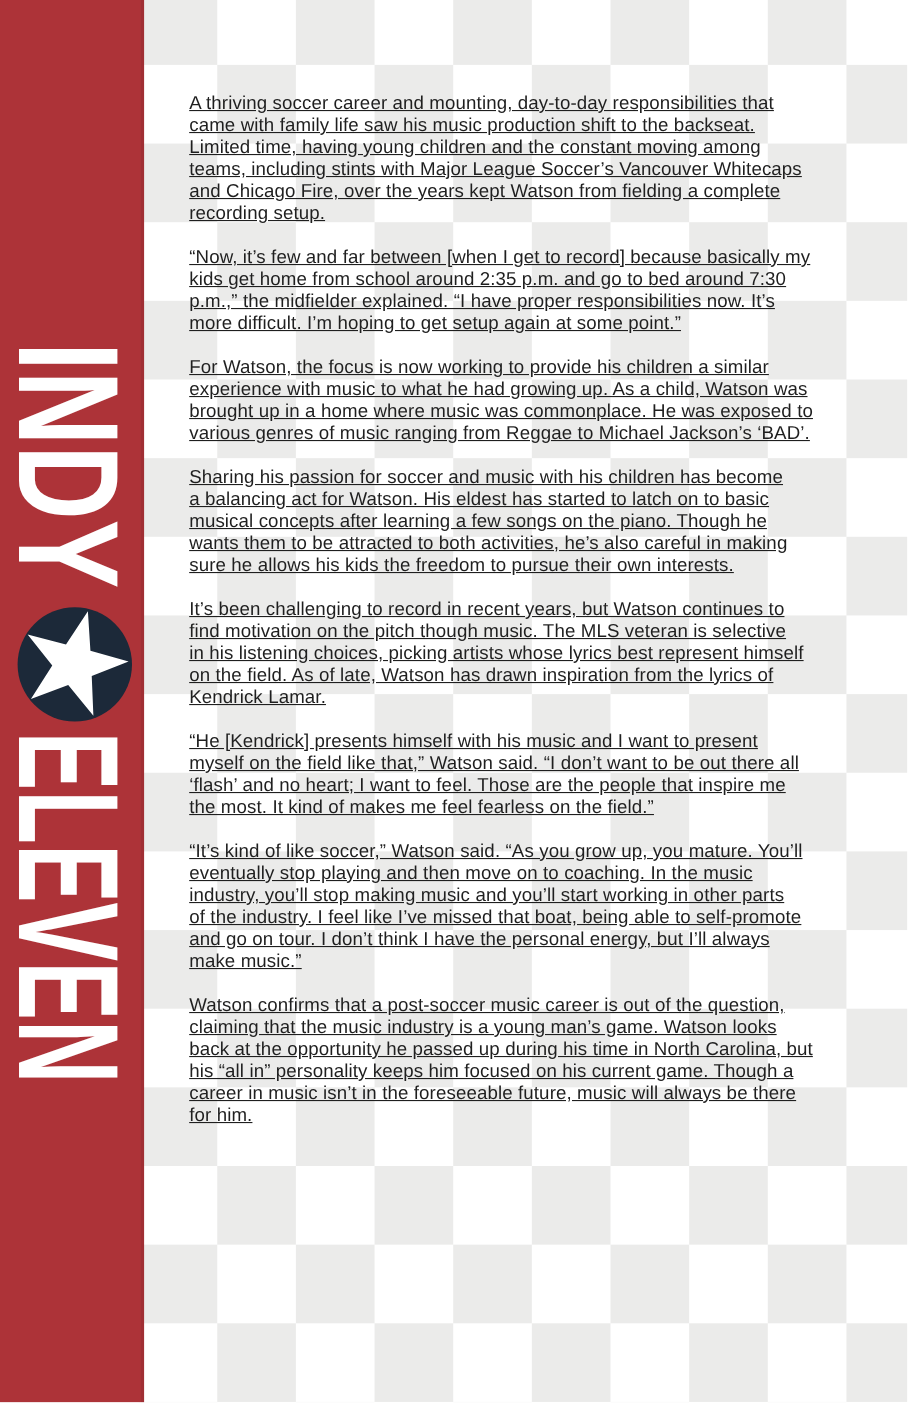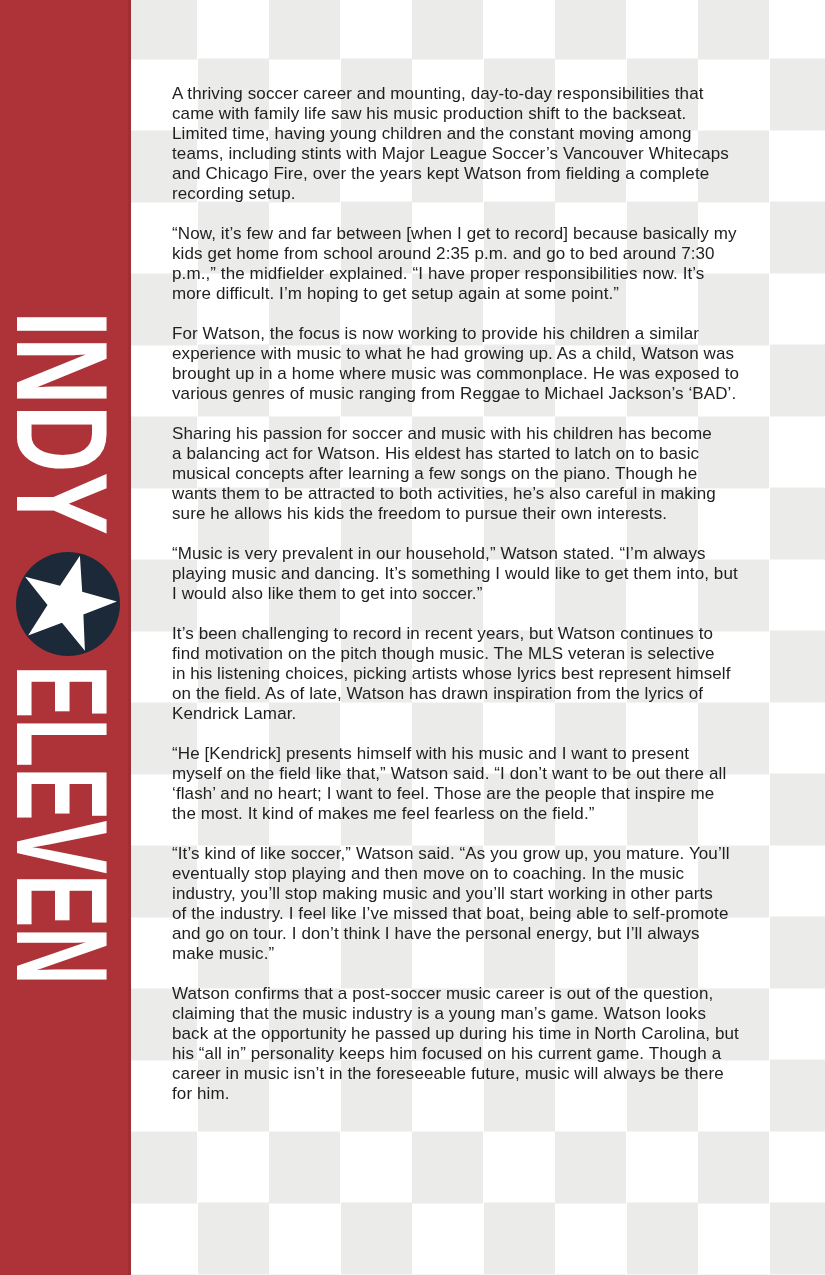--- a/index.html
+++ b/index.html
@@ -46,20 +46,21 @@
     top: 84px;
     width: 640px;
     color: var(--text-color, #1f1f1f);
     font-size: 17px;
     line-height: 20px;
     letter-spacing: 0.1px;
   }
   .para {
     margin: 0 0 20px 0;
     white-space: pre;
+    text-decoration: underline;
   }
 </style>
 </head>
 <body>
 
 <div class="page">
 
   <div class="checker-bg"></div>
 
   <aside class="sidebar">
@@ -92,23 +93,20 @@
 brought up in a home where music was commonplace. He was exposed to
 various genres of music ranging from Reggae to Michael Jackson’s ‘BAD’.</p>
 
 
       <p class="para">Sharing his passion for soccer and music with his children has become
 a balancing act for Watson. His eldest has started to latch on to basic
 musical concepts after learning a few songs on the piano. Though he
 wants them to be attracted to both activities, he’s also careful in making
 sure he allows his kids the freedom to pursue their own interests.</p>
 
-      <p class="para">“Music is very prevalent in our household,” Watson stated. “I’m always
-playing music and dancing. It’s something I would like to get them into, but
-I would also like them to get into soccer.”</p>
 
       <p class="para">It’s been challenging to record in recent years, but Watson continues to
 find motivation on the pitch though music. The MLS veteran is selective
 in his listening choices, picking artists whose lyrics best represent himself
 on the field. As of late, Watson has drawn inspiration from the lyrics of
 Kendrick Lamar.</p>
 
       <p class="para">“He [Kendrick] presents himself with his music and I want to present
 myself on the field like that,” Watson said. “I don’t want to be out there all
 ‘flash’ and no heart; I want to feel. Those are the people that inspire me

